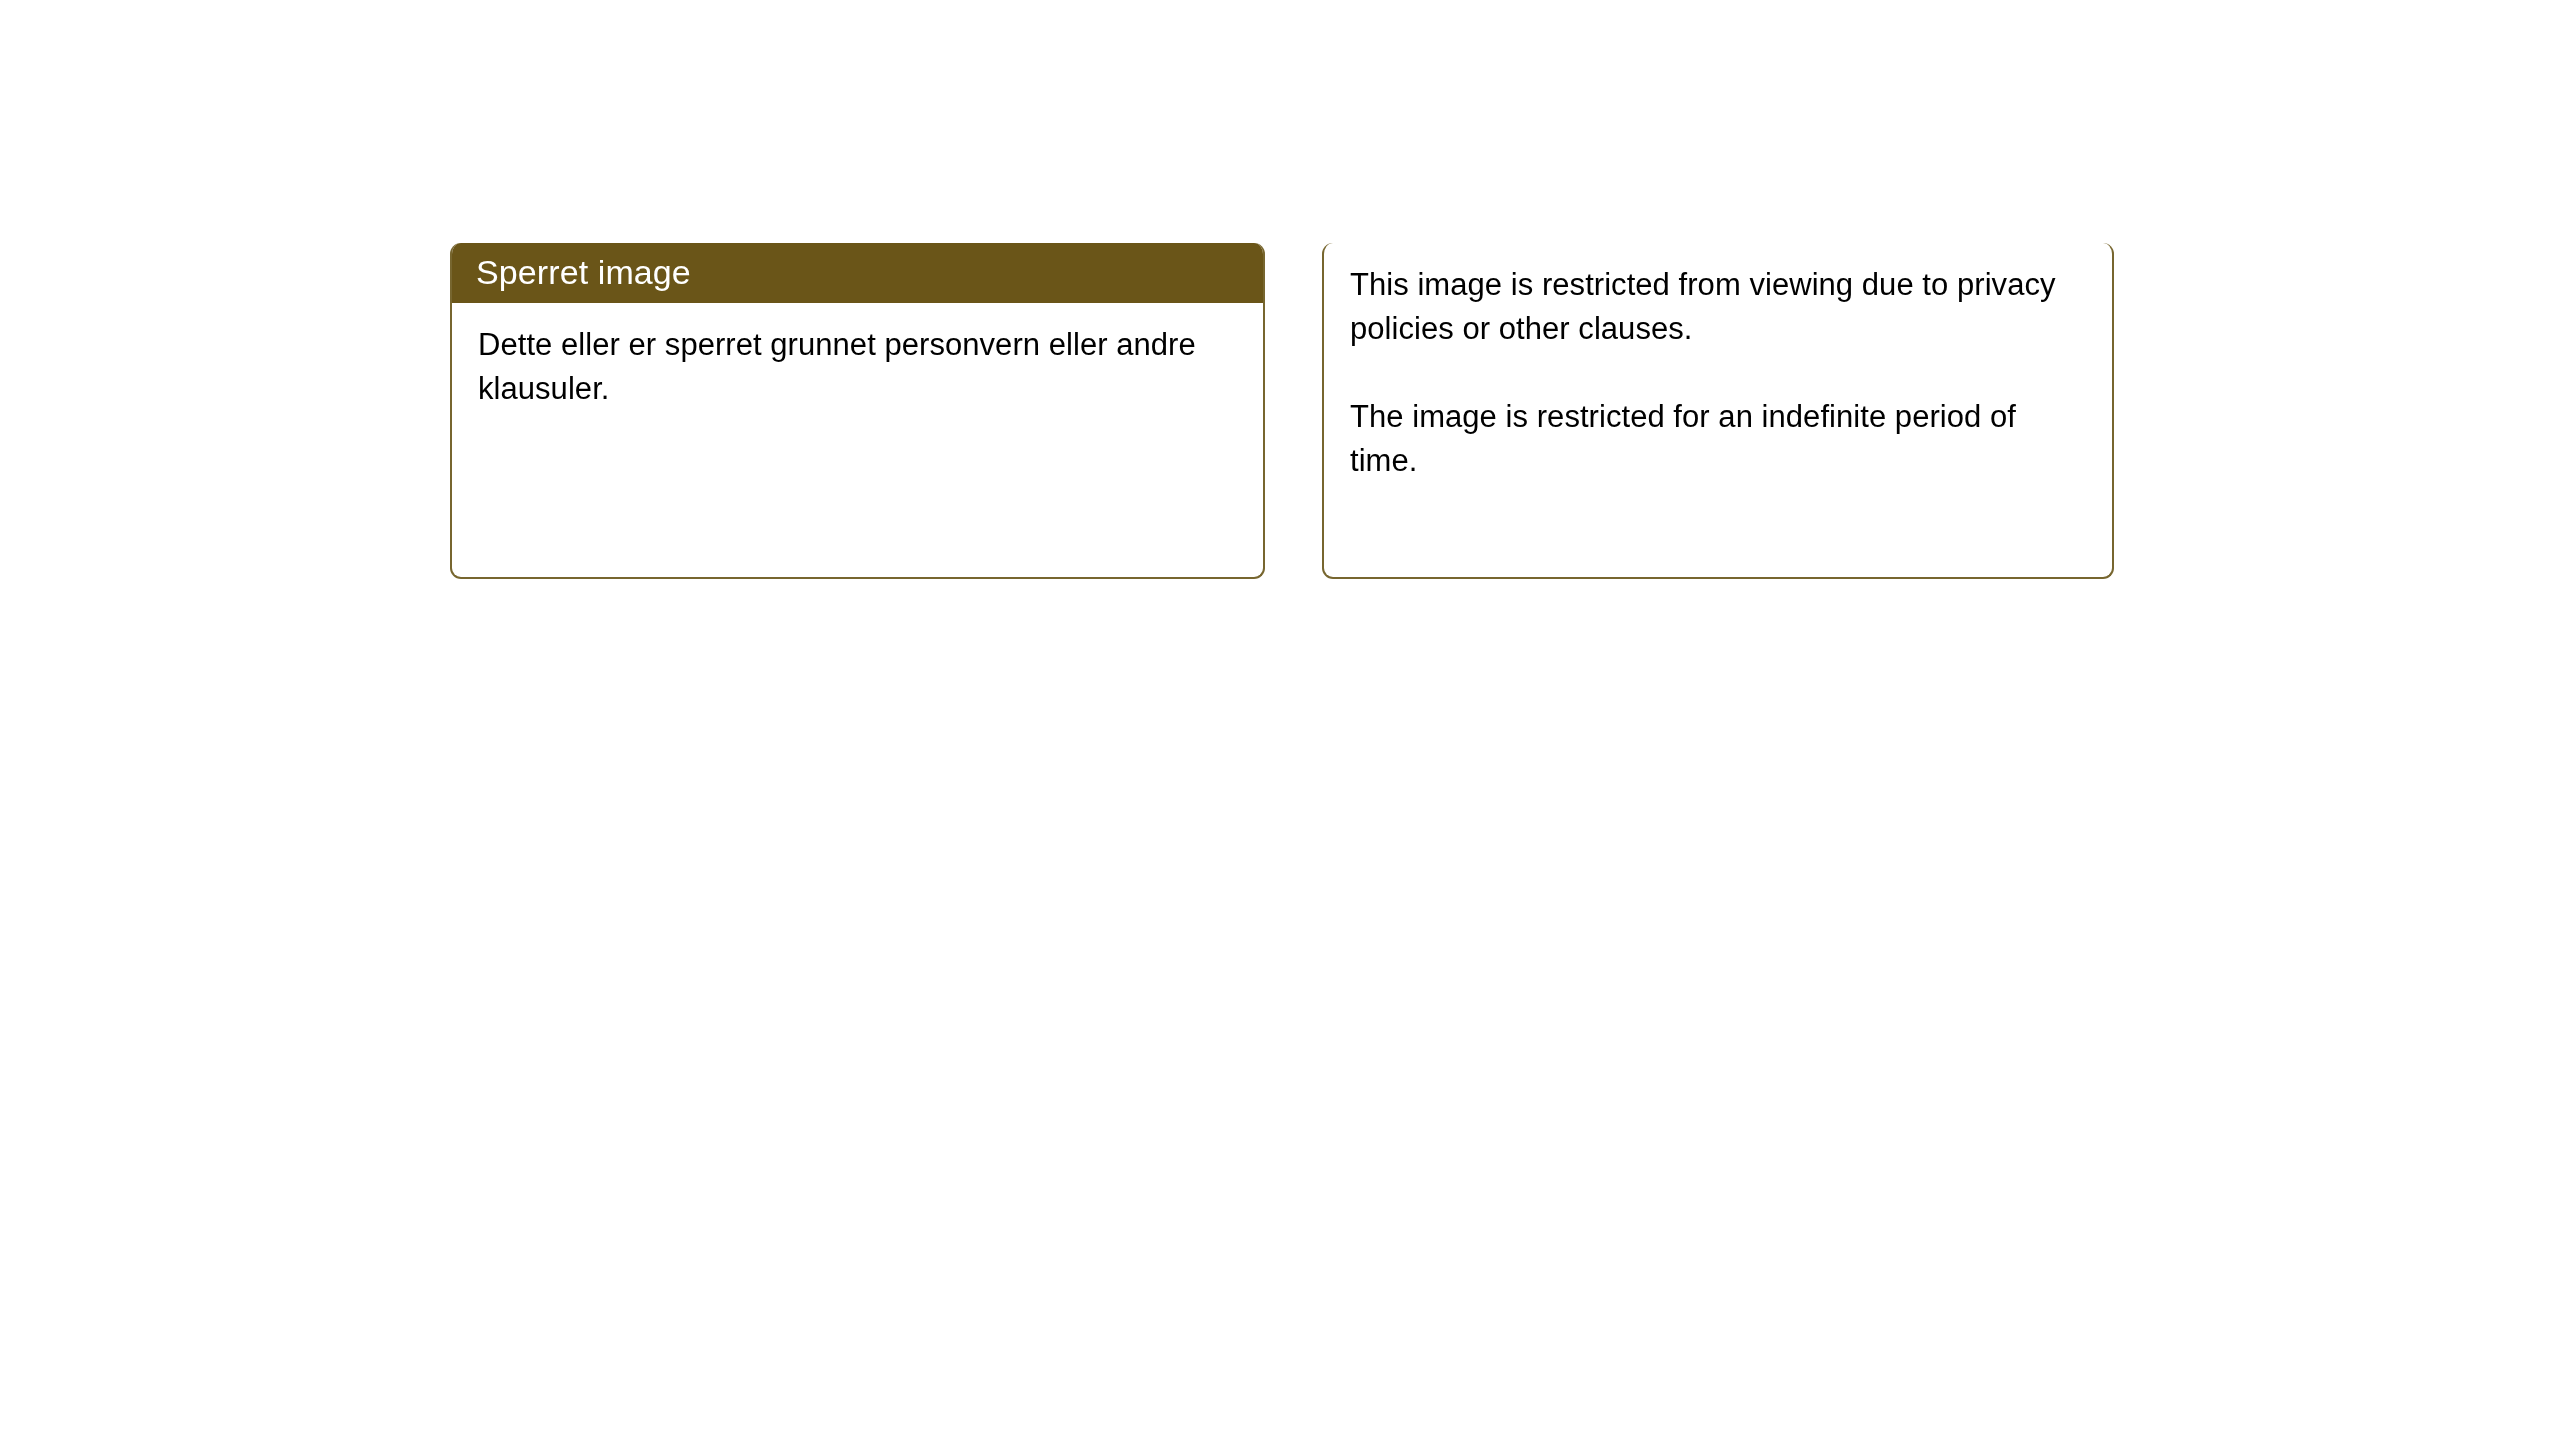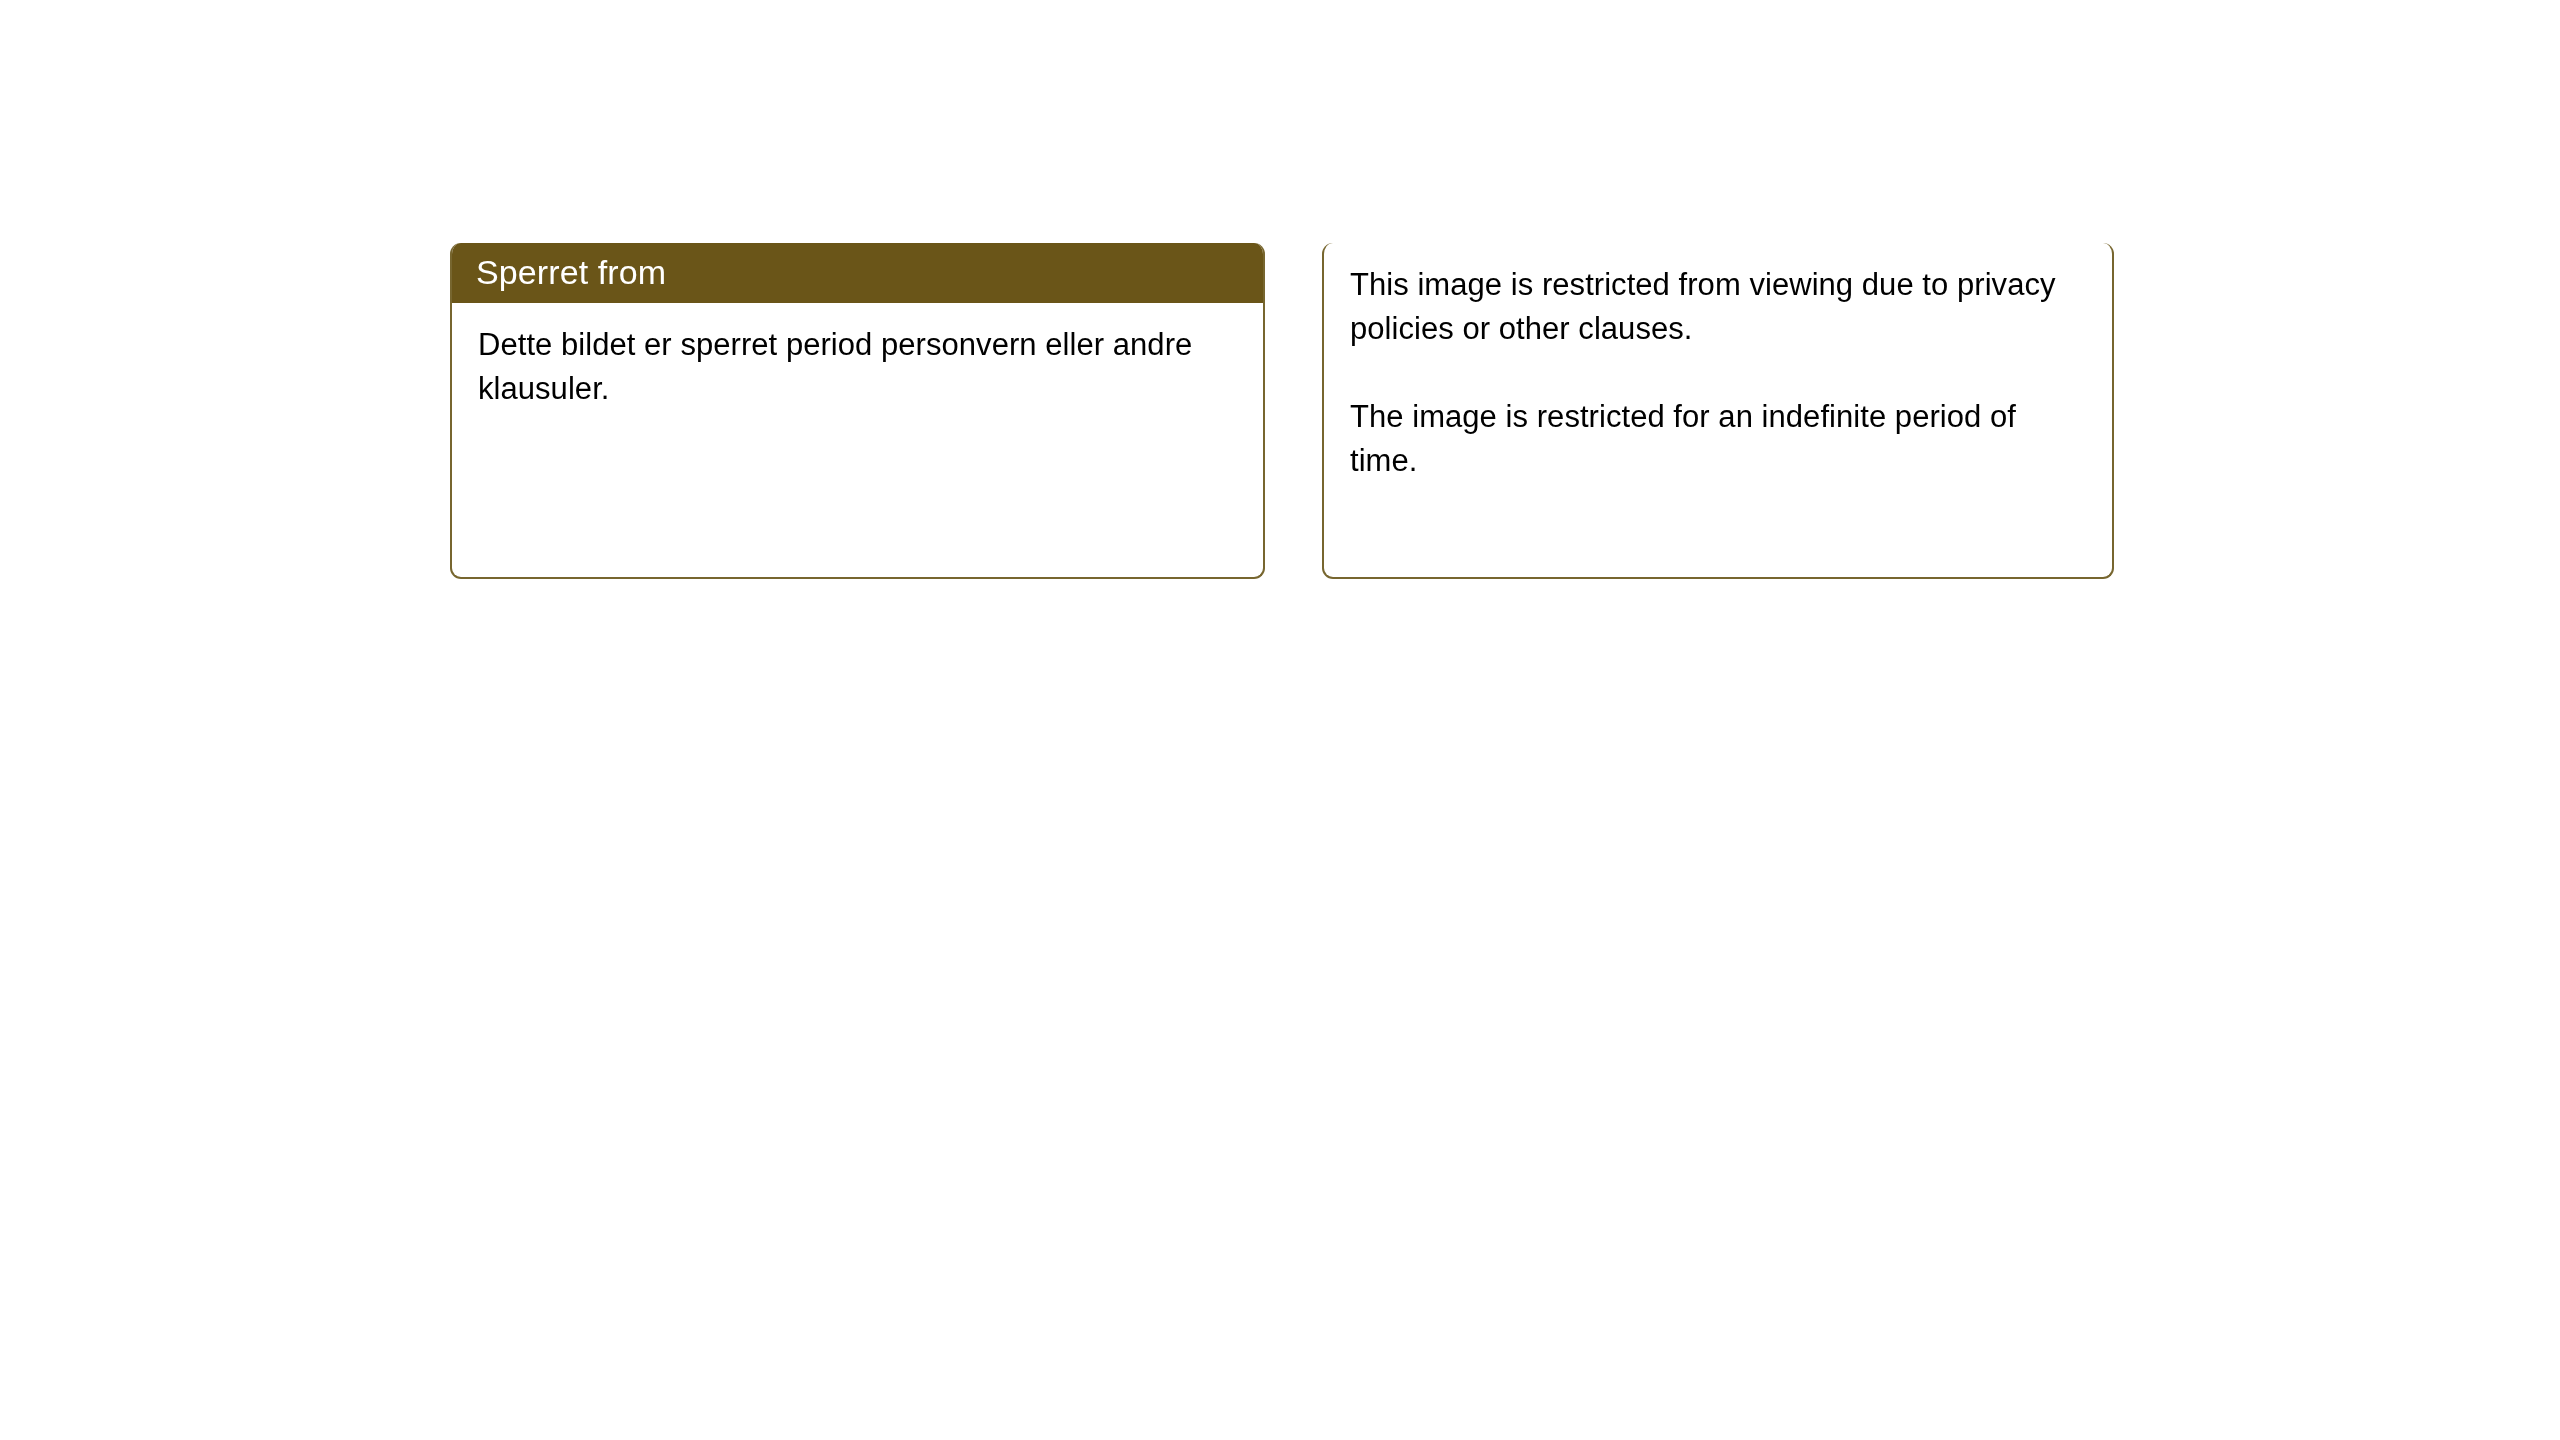--- a/index.html
+++ b/index.html
@@ -82,24 +82,24 @@
     height: 44px;
   }
 </style>
 </head>
 <body>
 
 <div id="stage">
 
   <div class="card card-norwegian">
     <div class="card-header">
-      <span class="card-header-title">Sperret from</span>
+      <span class="card-header-title">Sperret image</span>
     </div>
     <div class="card-body">
-      <p class="card-paragraph">Dette bildet er sperret period personvern eller andre klausuler.</p>
+      <p class="card-paragraph">Dette eller er sperret grunnet personvern eller andre klausuler.</p>
       <div class="paragraph-gap"></div>
     </div>
   </div>
 
   <div class="card card-english">
     <div class="card-body">
       <p class="card-paragraph">This image is restricted from viewing due to privacy policies or other clauses.</p>
       <div class="paragraph-gap"></div>
       <p class="card-paragraph">The image is restricted for an indefinite period of time.</p>
     </div>

